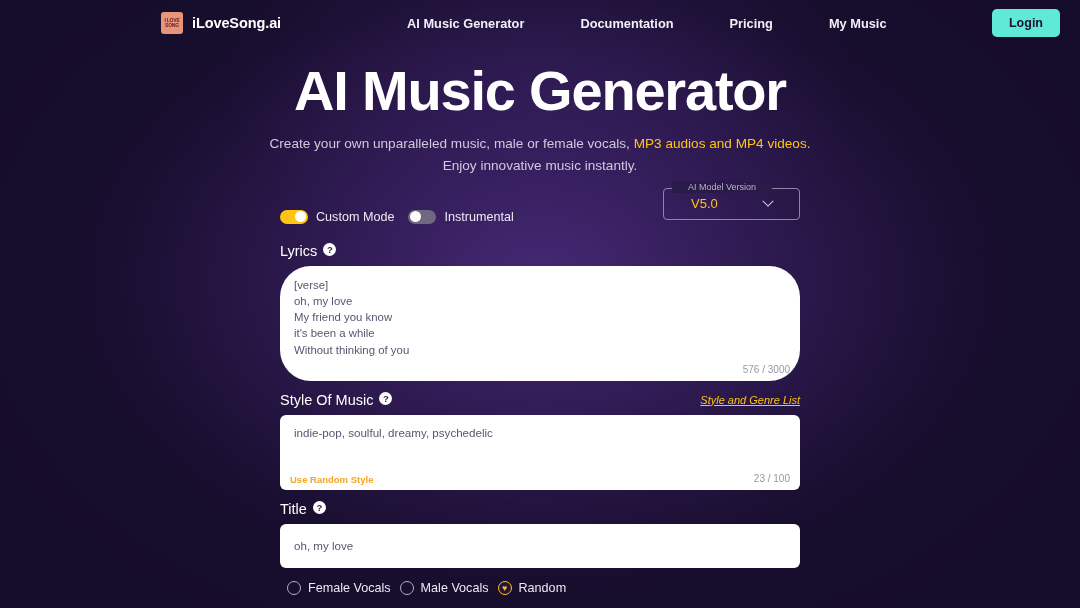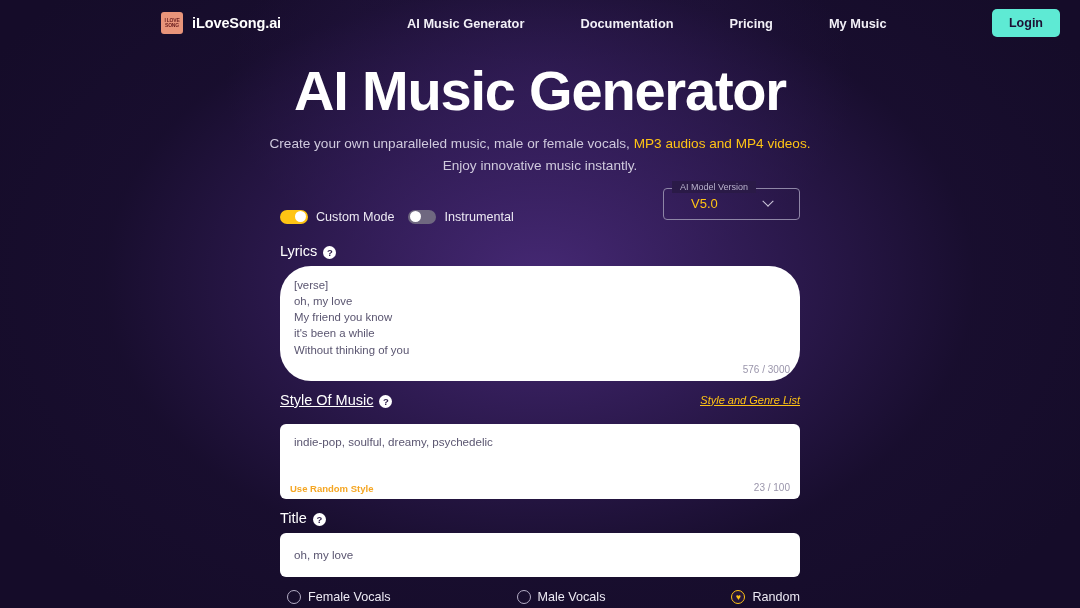--- a/index.html
+++ b/index.html
@@ -129,54 +129,54 @@
     border: 1px solid #8e86a6;
     border-radius: 4px;
     display: flex; align-items: center;
     padding: 0 27px;
     cursor: pointer;
   }
   .ms-legend {
     position: absolute;
     top: -7px; left: 9px;
     background: #2a1a47;
-    padding: 0 8px;
+    padding: 0 16px;
     font-size: 9px;
     color: #b9b2cc;
     white-space: nowrap;
     line-height: 12px;
   }
   .ms-value { font-size: 13px; color: #ffc414; }
   .ms-caret {
     margin-left: auto;
     width: 8px; height: 8px;
     border-right: 1.6px solid #cdc7db;
     border-bottom: 1.6px solid #cdc7db;
     transform: rotate(45deg) translate(-2px,-2px);
   }
 
   .field-label {
-    display: flex; align-items: flex-end; gap: 6px;
+    display: flex; align-items: flex-start; gap: 6px;
     margin-top: 11px; margin-bottom: 7px;
   }
   .field-label .txt { font-size: 14.5px; color: #ffffff; }
   .help-icon {
     width: 13px; height: 13px;
     border-radius: 50%;
     background: #ffffff;
     color: #2a1a47;
     font-size: 9.5px;
     font-weight: bold;
     display: flex; align-items: center; justify-content: center;
     line-height: 1;
     cursor: pointer;
   }
   .label-row {
     display: flex; align-items: flex-end; justify-content: space-between;
-    margin-top: 11px; margin-bottom: 16px; text-decoration: underline;
+    margin-top: 11px; margin-bottom: 7px;
   }
   .label-row .field-label { margin: 0; }
   .genre-link {
     font-size: 11px;
     color: #ffc414;
     font-style: italic;
     text-decoration: underline;
     cursor: pointer;
     margin-bottom: 2px;
   }
@@ -206,21 +206,20 @@
     font-weight: bold;
     color: #f5a623;
     cursor: pointer;
   }
 
   .radios {
     display: flex; align-items: center;
     gap: 0;
     margin-top: 13px;
     padding-left: 7px;
-    justify-content: space-between;
   }
   .radio { display: flex; align-items: center; gap: 7px; cursor: pointer; margin-right: 9px; }
   .radio:last-child { margin-right: 0; }
   .rdot {
     width: 14px; height: 14px;
     border-radius: 50%;
     border: 1.4px solid #b4adc6;
     flex: 0 0 auto;
   }
   .rdot.sel {

